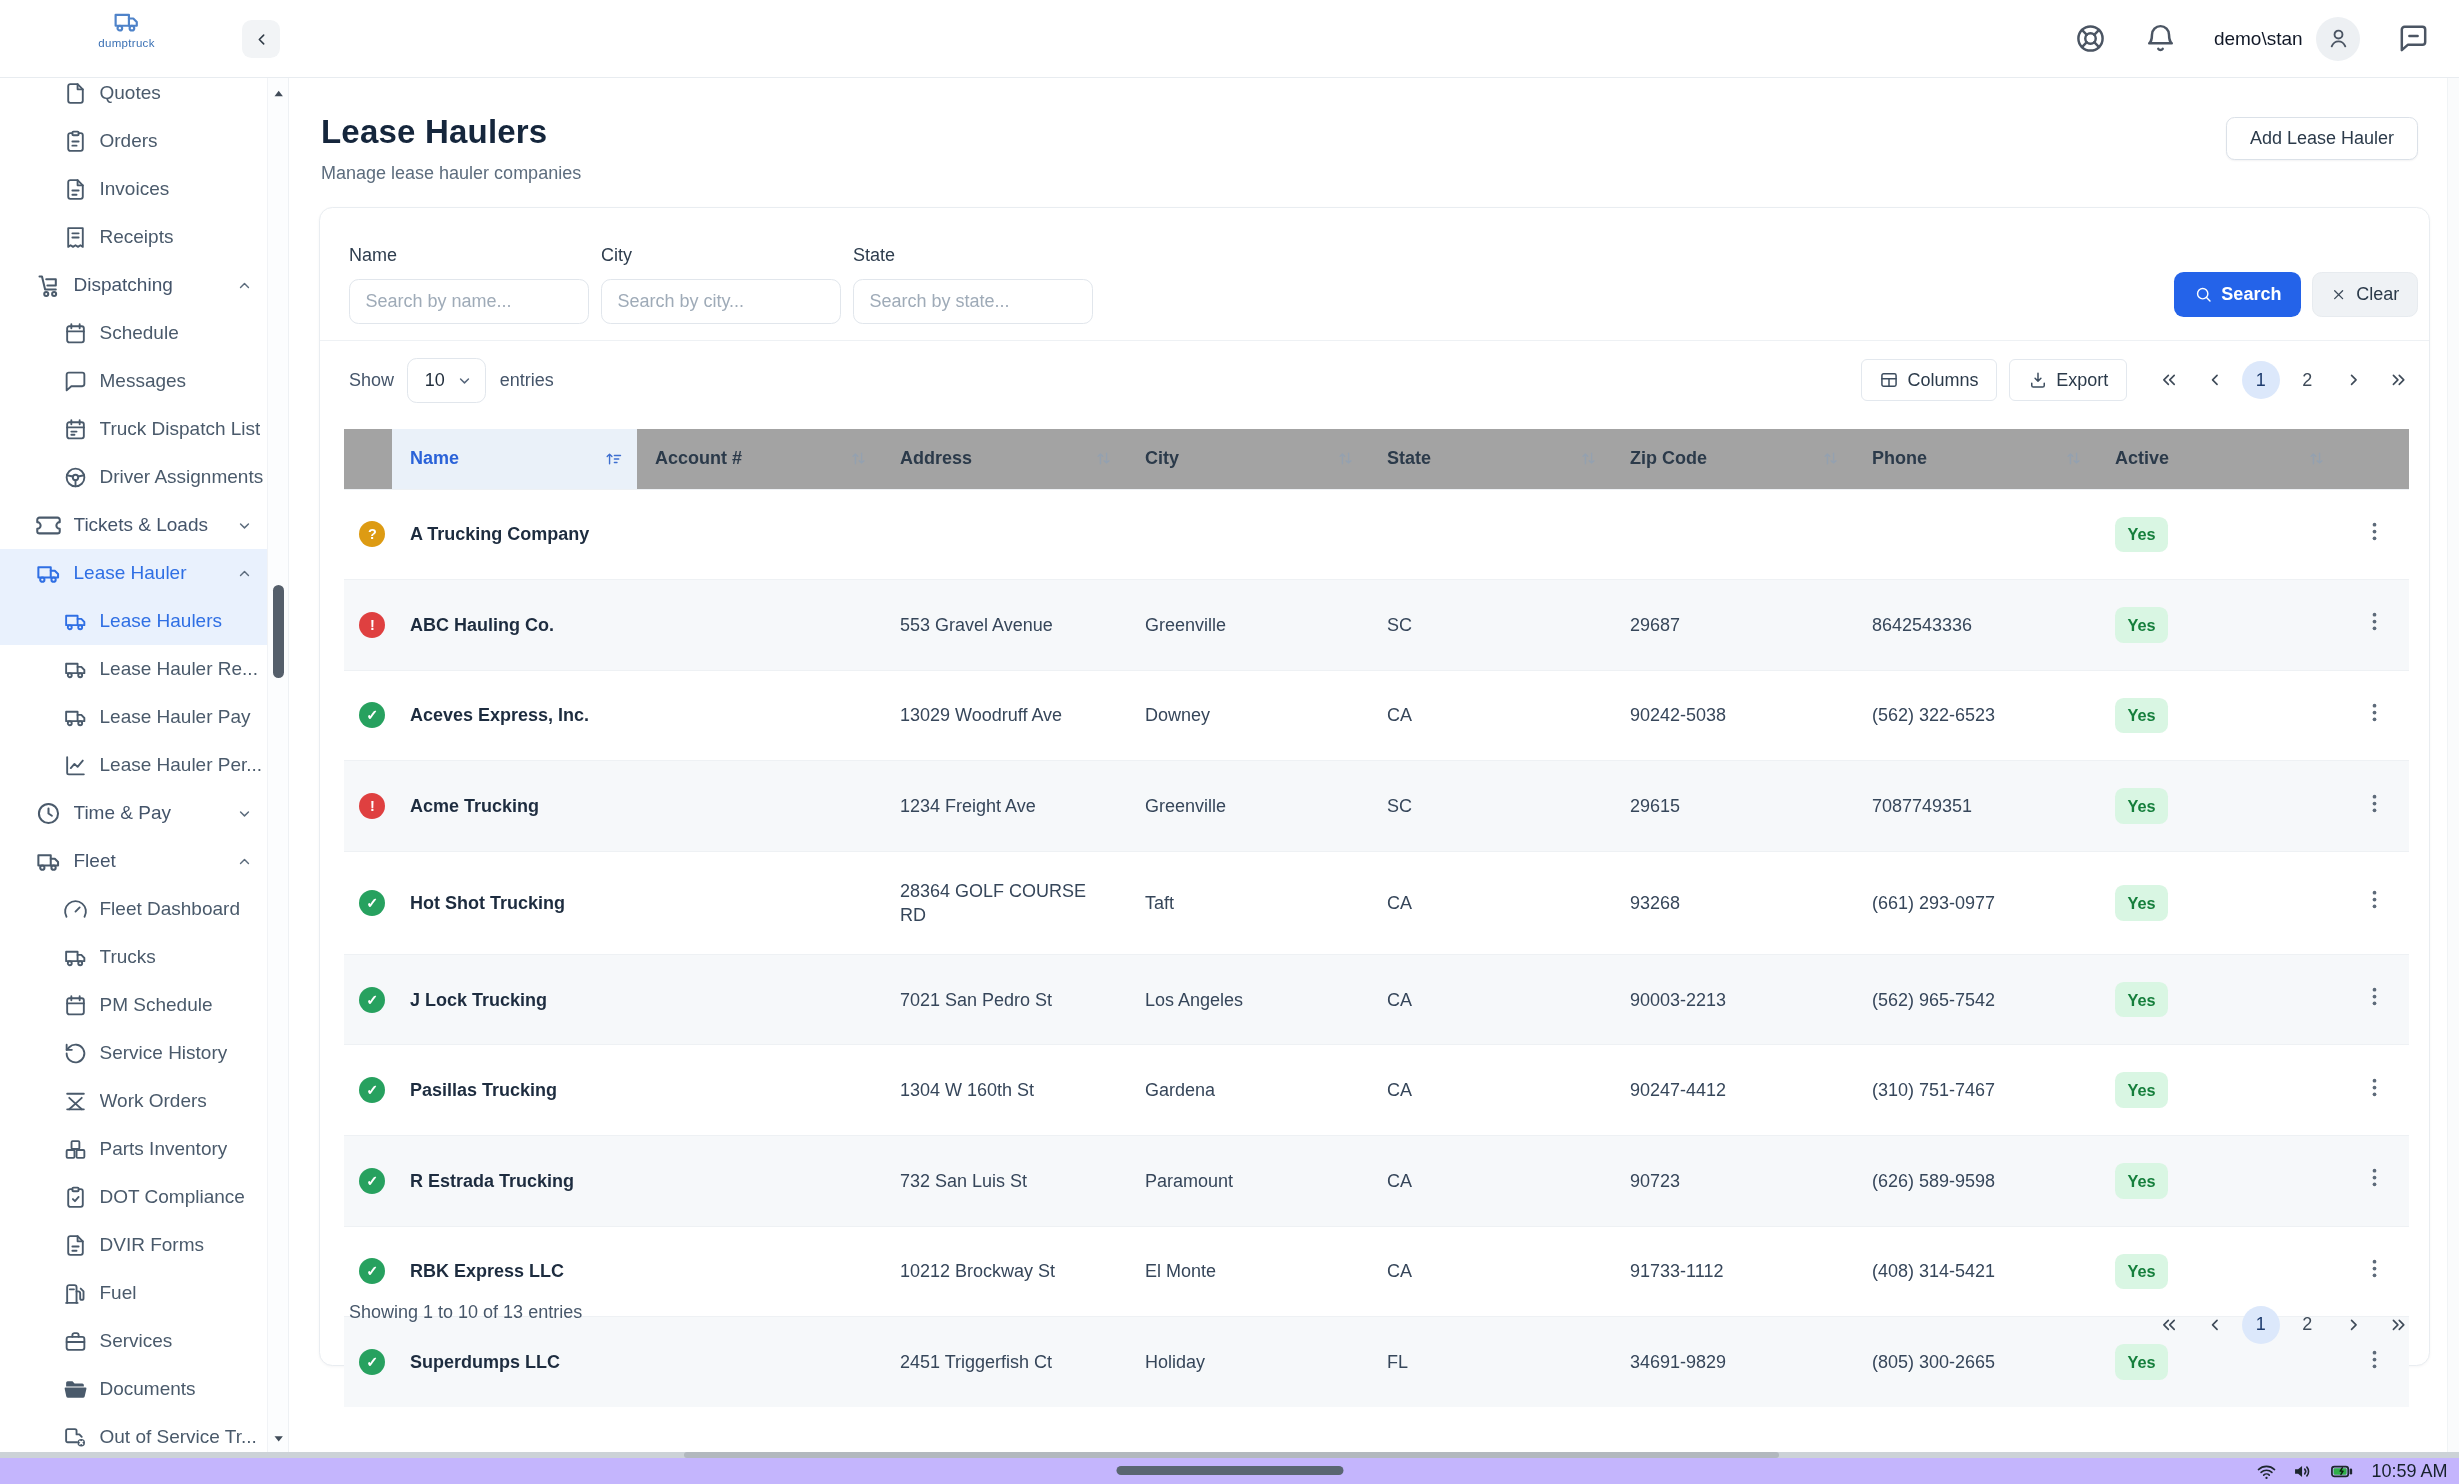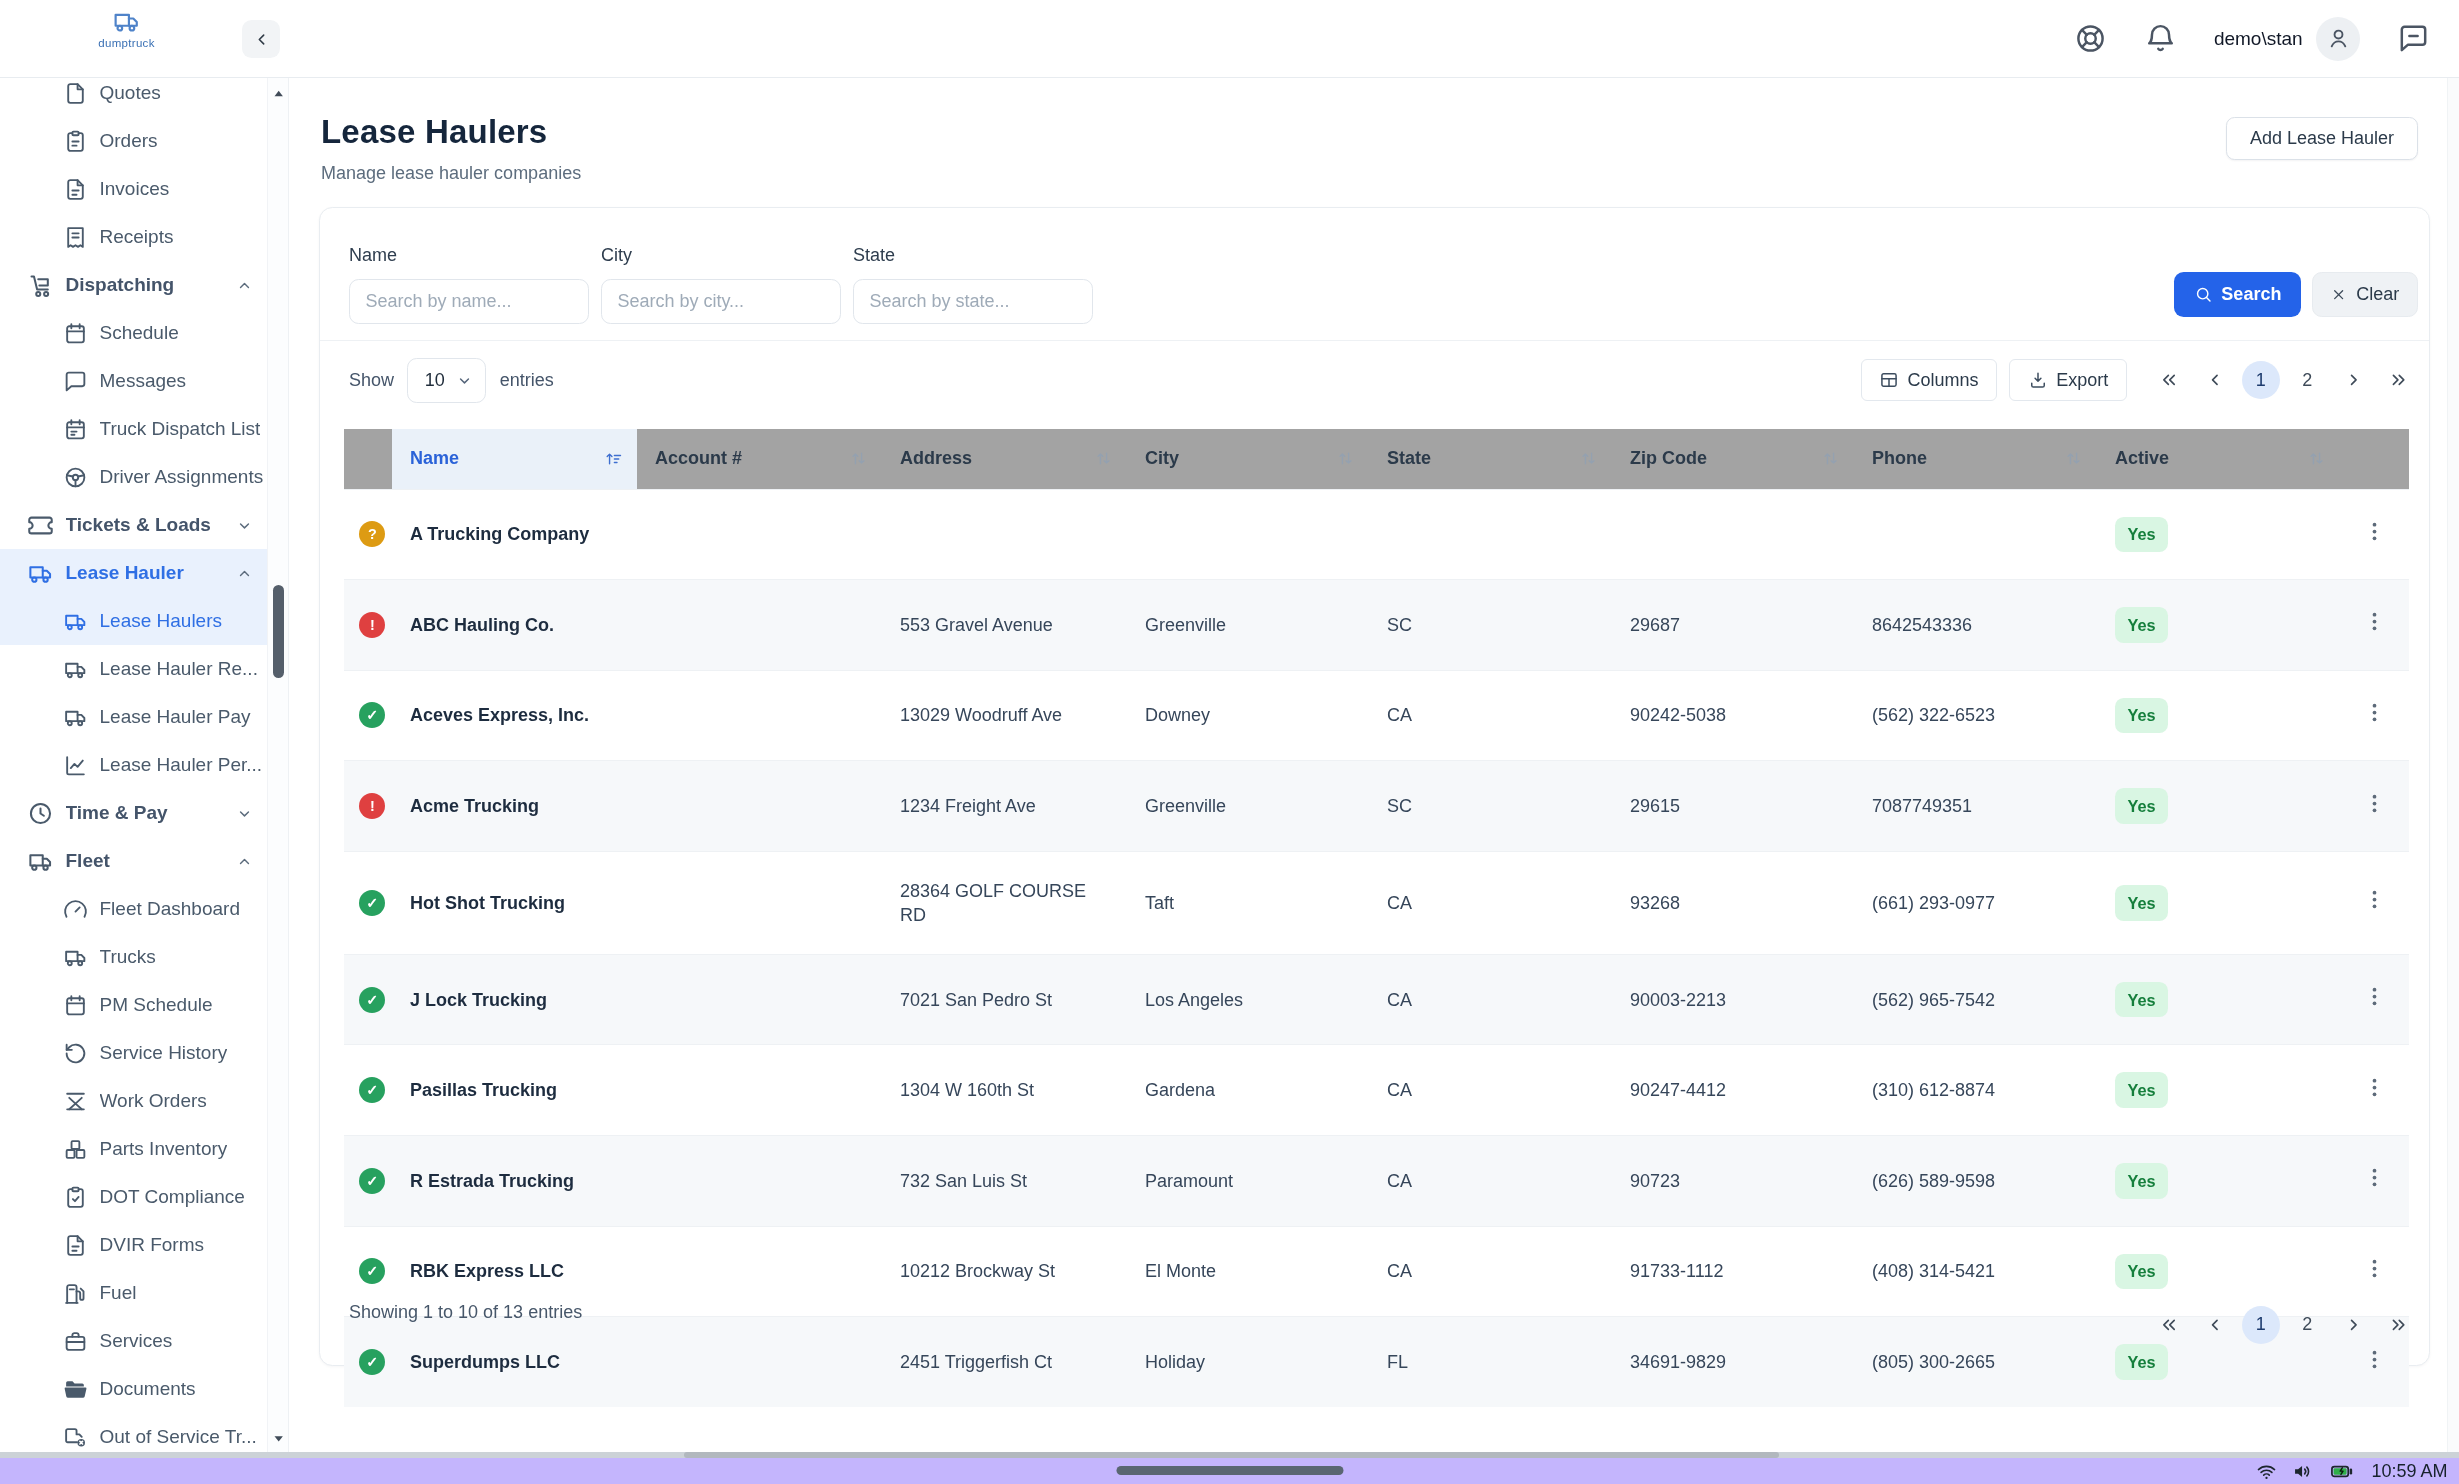--- a/index.html
+++ b/index.html
@@ -21,21 +21,21 @@
 .username{font-size:19px;color:#111827}
 .avatar{width:44px;height:44px;border-radius:50%;background:#edf0f3;display:flex;align-items:center;justify-content:center;color:#4b5563}
 .avatar .ic{width:25px;height:25px}
 
 
 .sidebar{position:absolute;left:0;top:78px;width:289px;bottom:32px;background:#fff;border-right:1px solid #eef1f4;overflow:hidden}
 .nav-list{position:absolute;top:-8.6px;left:0;right:21px}
 .nav-item{height:48px;display:flex;align-items:center;color:#4a5a6b;font-size:19px;cursor:pointer}
 .nav-item .n-ic{width:25px;height:25px;margin-right:11.5px;color:#4a5a6b}
 .nav-item.sub{padding-left:63px}
-.nav-item.section{padding-left:27px;font-weight:700;color:#44546a}
+.nav-item.section{padding-left:35px;font-weight:400;color:#44546a}
 .nav-item.section .n-ic{width:27px;height:27px}
 .nav-item .chev{width:19px;height:19px;margin-left:auto;margin-right:13.4px;color:#5b6b7c}
 .nav-item.active{color:#2f6fe4;background:#e9f1fd}
 .nav-item.active .n-ic{color:#2f6fe4}
 .nav-label{white-space:nowrap;overflow:hidden}
 .sb-track{position:absolute;top:0;right:0;bottom:0;width:21px;background:#fcfdfe;border-left:1px solid #f1f3f6}
 .sb-arrow{position:absolute;left:2.9px;width:15.4px;height:15.4px;color:#414c59;cursor:pointer}
 .sb-arrow.up{top:7.7px}
 .sb-arrow.down{bottom:5.8px}
 .sb-thumb{position:absolute;left:4.8px;top:507px;width:11.5px;height:93px;border-radius:5.8px;background:#555f6b;cursor:pointer}
@@ -825,21 +825,21 @@
               </span></td>
           </tr>
           <tr>
             <td class="col-status"><span class="status-dot ok">✓</span></td>
             <td class="cell-name"><span>Pasillas Trucking</span></td>
             <td><span></span></td>
             <td><span>1304 W 160th St</span></td>
             <td><span>Gardena</span></td>
             <td><span>CA</span></td>
             <td><span>90247-4412</span></td>
-            <td><span>(310) 612-8874</span></td>
+            <td><span>(310) 751-7467</span></td>
             <td><span class="badge">Yes</span></td>
             <td class="col-actions"><span class="ic dots-btn">
                 <svg viewBox="0 0 24 24" fill="none" stroke="currentColor" stroke-width="1.8" stroke-linecap="round" stroke-linejoin="round">
                   <circle cx="12" cy="5.5" r="1.8" fill="currentColor" stroke="none"></circle>
                   <circle cx="12" cy="12" r="1.8" fill="currentColor" stroke="none"></circle>
                   <circle cx="12" cy="18.5" r="1.8" fill="currentColor" stroke="none"></circle>
                 </svg>
               </span></td>
           </tr>
           <tr>

